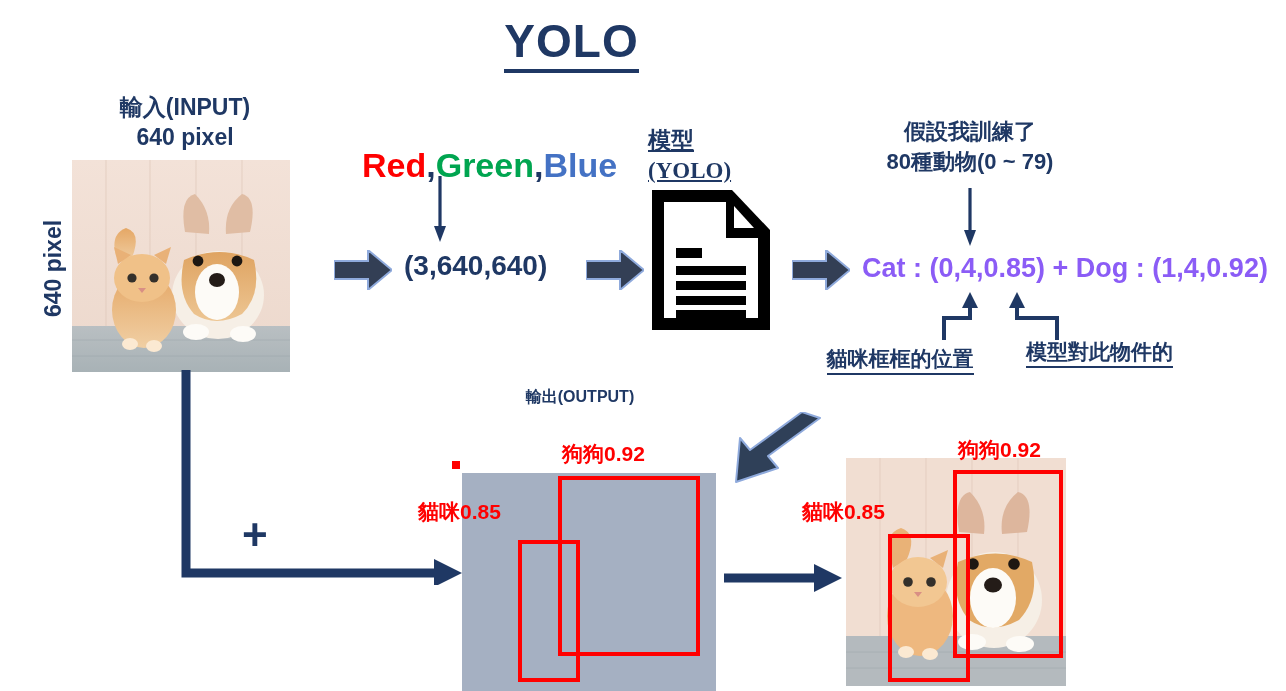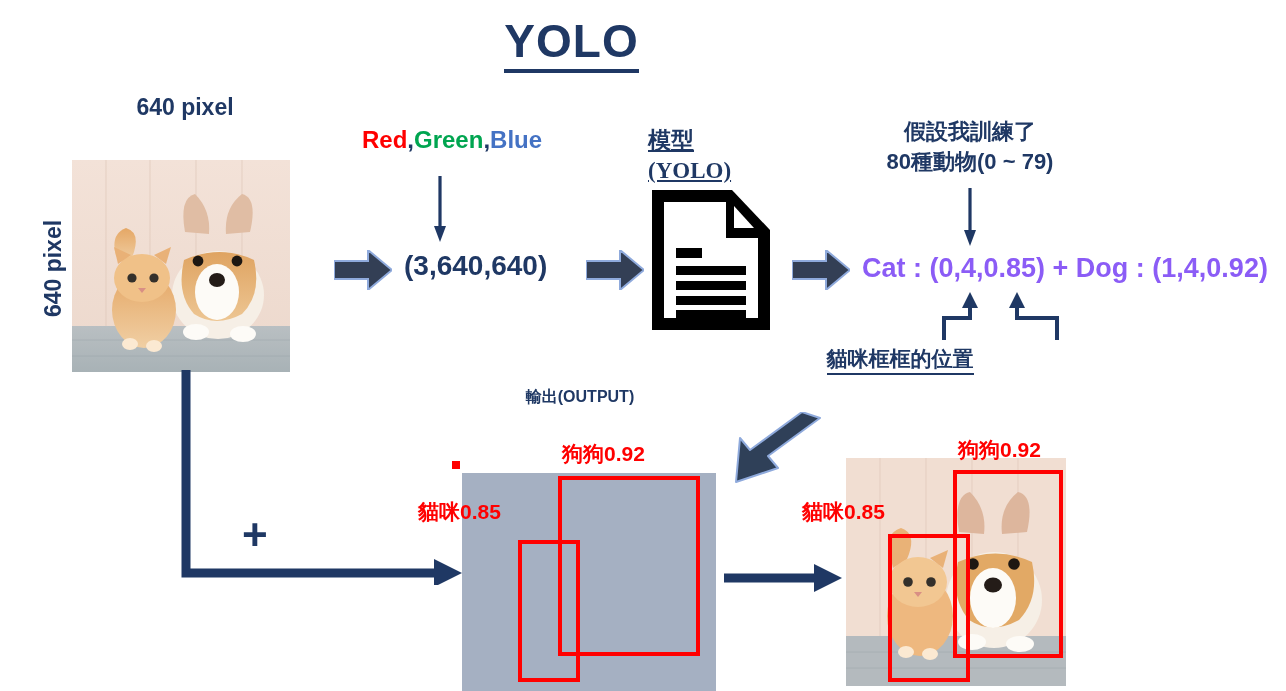--- a/index.html
+++ b/index.html
@@ -18,21 +18,21 @@
           color:#1f3864;transform:rotate(-90deg);transform-origin:50% 50%;}
   #input-photo{left:72px;top:160px;width:218px;height:212px;overflow:hidden;}
   #out-photo{left:846px;top:458px;width:220px;height:228px;overflow:hidden;}
   .photo-svg{display:block;width:100%;height:100%;}
 
   
   .blockarrow{position:absolute;}
   .blockarrow svg{display:block;}
 
   
-  #rgb{left:362px;top:126px;font-size:24px;font-weight:700;white-space:nowrap;}
+  #rgb{left:362px;top:146px;font-size:34px;font-weight:700;white-space:nowrap;}
   #rgb .r{color:#ff0000;} #rgb .g{color:#00a550;} #rgb .b{color:#4472c4;} #rgb .c{color:#1f3864;}
   #tensor{left:404px;top:250px;font-size:28px;font-weight:600;color:#1f3864;white-space:nowrap;}
 
   
   #model-caption{left:648px;top:126px;width:130px;font-size:23px;font-weight:700;
                  color:#1f3864;line-height:1.3;font-family:"Liberation Serif","DejaVu Serif",serif;text-decoration:underline;}
   #doc-icon{left:648px;top:186px;}
 
   
   #assume{left:845px;top:117px;width:250px;text-align:center;font-size:22px;font-weight:700;
@@ -63,20 +63,21 @@
   #plus{left:242px;top:513px;font-size:44px;font-weight:700;color:#1f3864;line-height:1;}
 </style>
 </head>
 <body>
 
 <div class="abs" id="title">
   <span>YOLO</span>
 </div>
 
 <div class="abs" id="input-caption">
+  <div>輸入(INPUT)</div>
   <div class="l2">640 pixel</div>
 </div>
 
 <div class="abs" id="vlabel">640 pixel</div>
 
 <div class="abs" id="input-photo">
   <svg class="photo-svg" viewBox="0 0 218 212" preserveAspectRatio="none">
     <defs>
       <linearGradient id="wall" x1="0" y1="0" x2="0" y2="1">
         <stop offset="0" stop-color="#f3e2d8"></stop>
@@ -200,20 +201,21 @@
   <svg width="56" height="50" viewBox="0 0 56 50">
     <path d="M52 48 V26 H12 V14" stroke="#1f3864" stroke-width="4" fill="none"></path>
     <path d="M12 0 L4 16 H20 Z" fill="#1f3864"></path>
   </svg>
 </div>
 
 <div class="abs" id="callout-pos">
   <span class="sq ul">貓咪框框的位置</span>
 </div>
 <div class="abs" id="callout-conf">
+  <div><span class="sq ul">模型對此物件的</span></div>
 </div>
 
 <div class="abs" style="left:716px;top:412px;">
   <svg width="120" height="86" viewBox="0 0 120 86">
     <path d="M104 6 L52 44 L62 56 L20 70 L24 26 L34 38 L86 0 Z" fill="#2f4058" stroke="#8faadc" stroke-width="2" stroke-linejoin="round"></path>
   </svg>
 </div>
 
 <div class="abs" style="left:178px;top:370px;">
   <svg width="290" height="215" viewBox="0 0 290 215">

